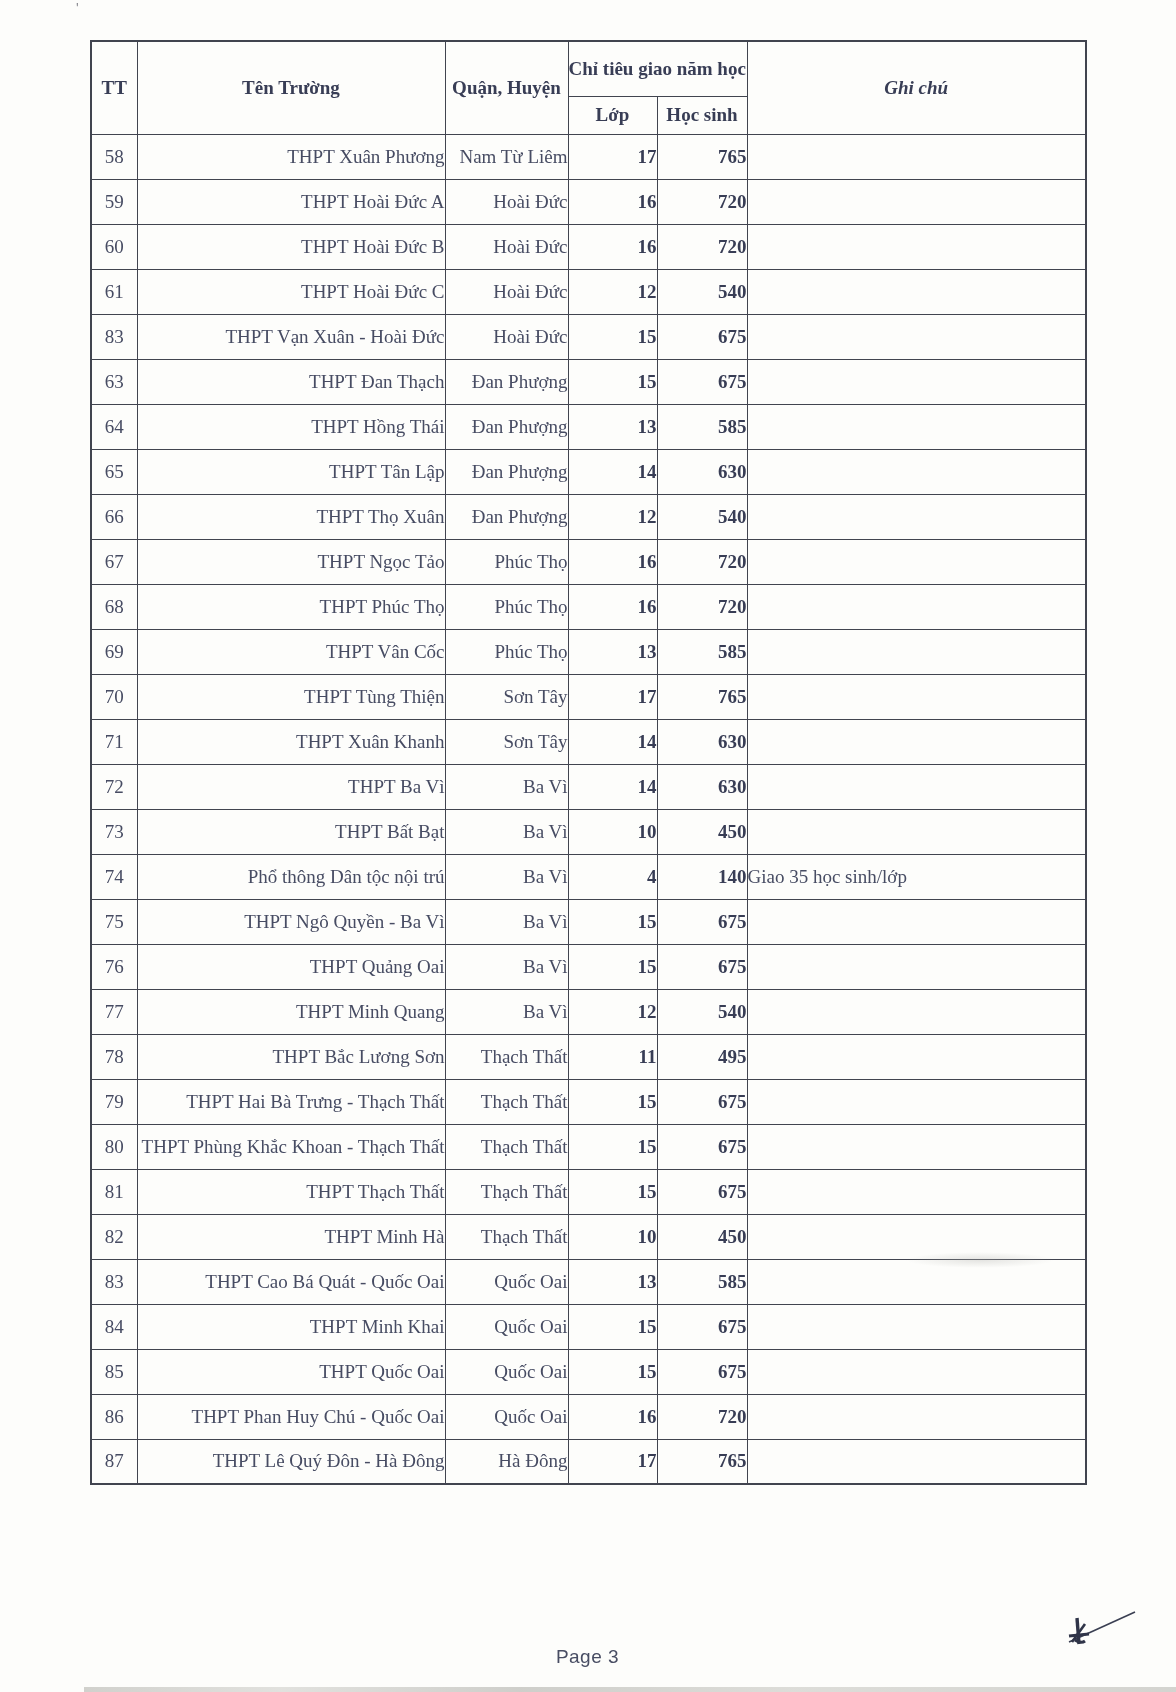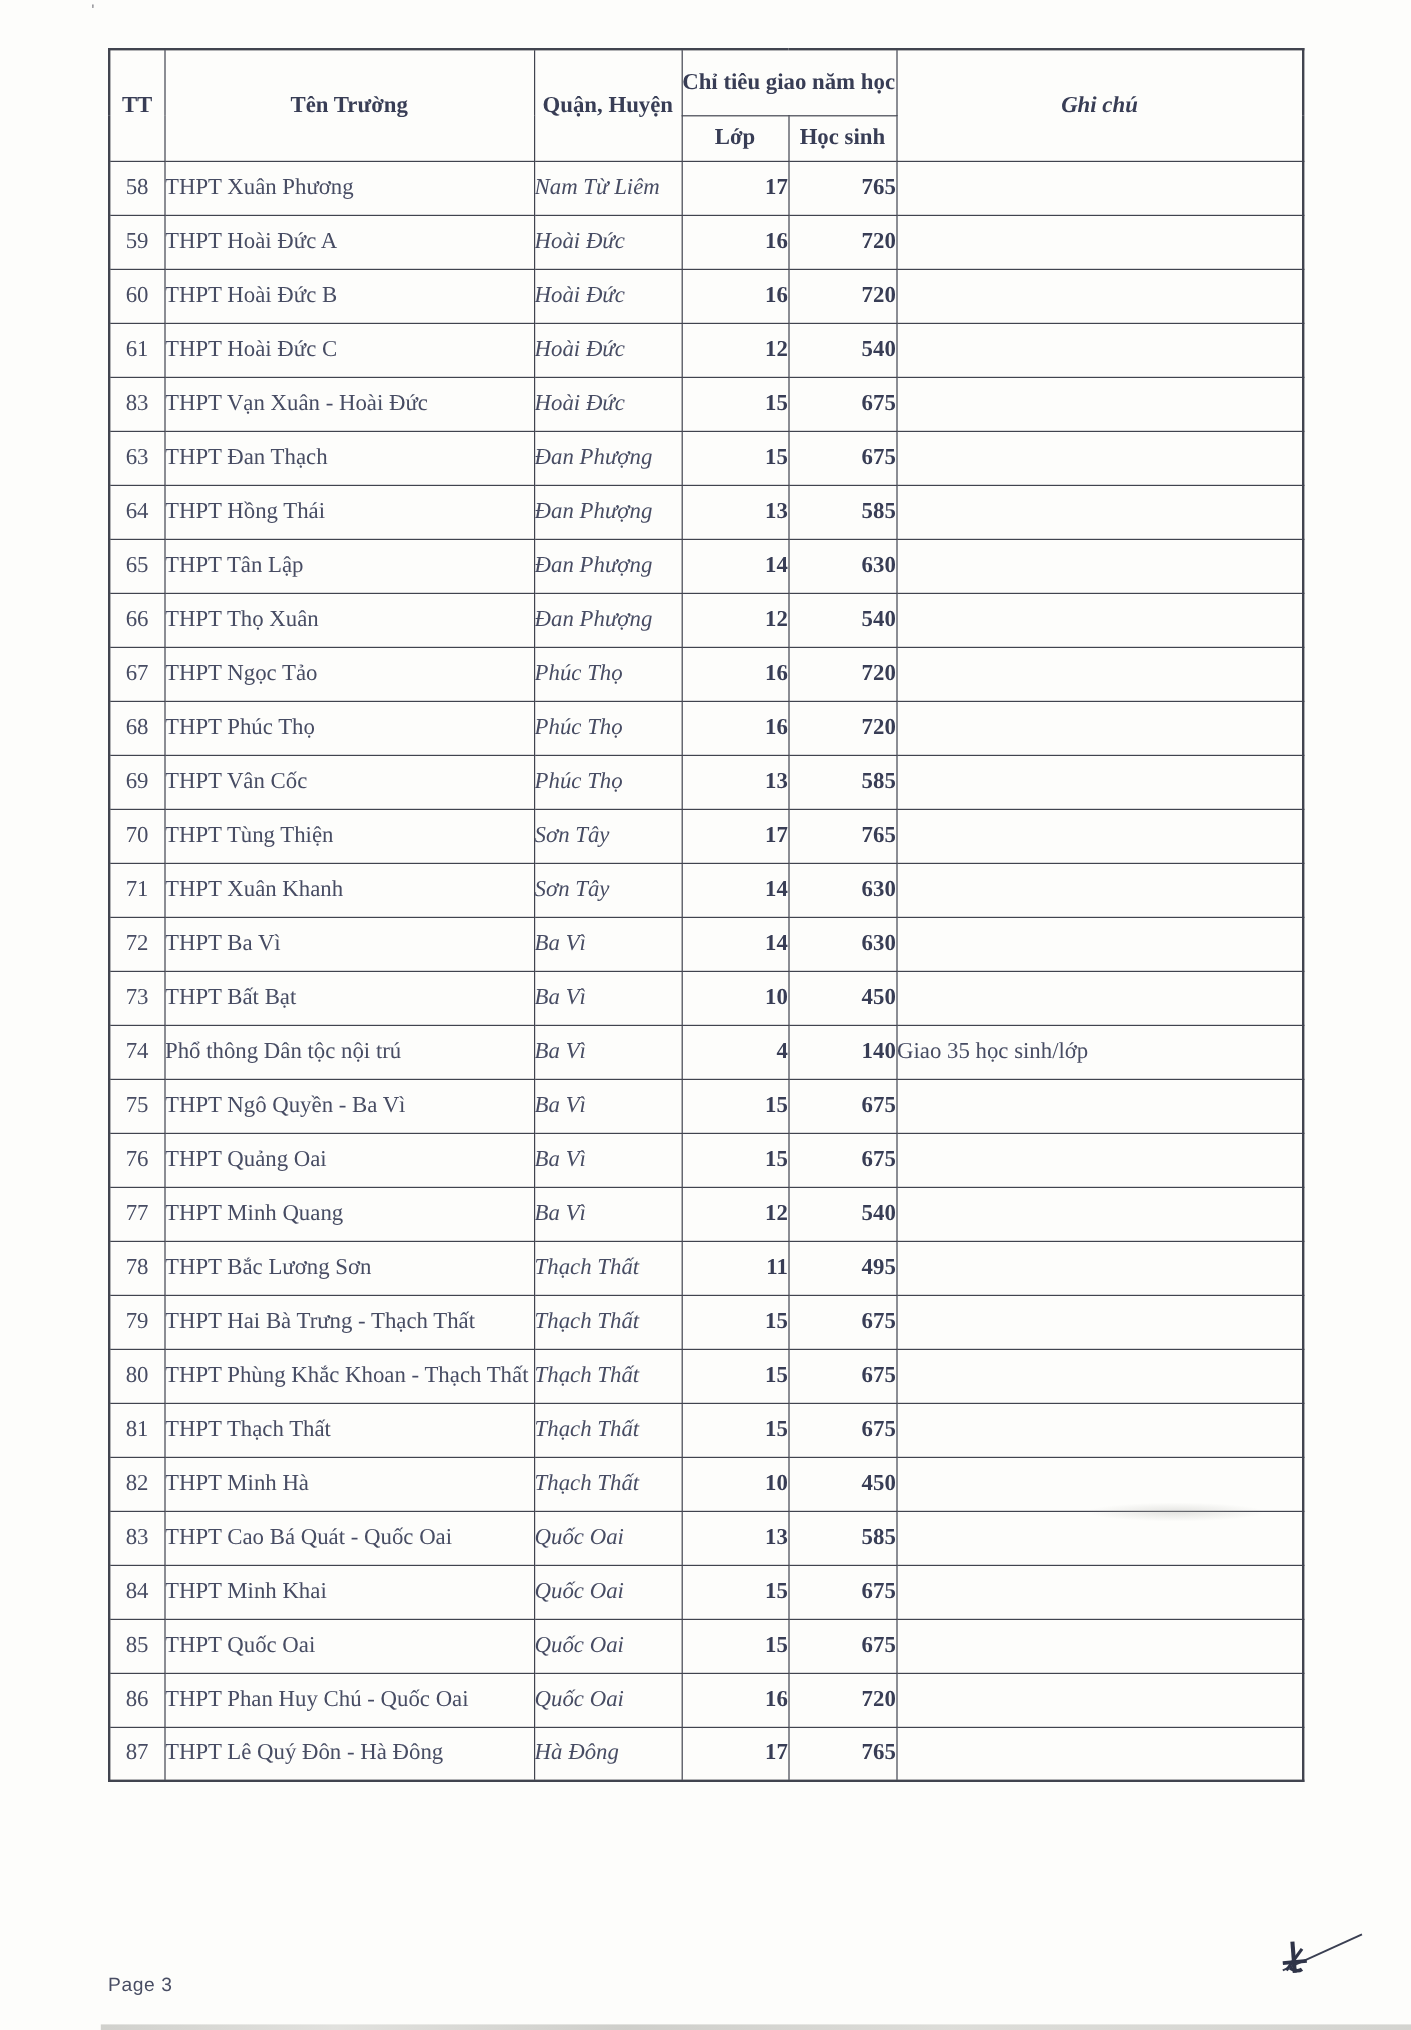--- a/index.html
+++ b/index.html
@@ -31,31 +31,31 @@
     vertical-align:middle;
   }
   table.quota{border:2px solid var(--line);}
   thead th{font-weight:bold;color:var(--ink-strong);}
   tr.hdr-top{height:55px;}
   tr.hdr-sub{height:38px;}
   th.th-group{white-space:normal;padding:2px 10px;}
   th.th-notes{font-style:italic;text-align:center;}
   tbody tr{height:45px;}
   td.c-tt{text-align:center;font-size:18px;}
-  td.c-school{text-align:left;padding-left:9px;}
-  td.c-district{text-align:left;font-style:italic;}
+  td.c-school{text-align:right;padding-left:9px;}
+  td.c-district{text-align:right;}
   td.c-classes,td.c-students{
     text-align:right;padding-right:14px;
     font-weight:bold;color:var(--ink-strong);margin-top:13px;
   }
   td.c-note{font-size:17px;white-space:normal;}
   .page-footer{
-    position:absolute;left:90px;top:1646px;width:995px;
+    position:absolute;left:90px;top:1646px;width:995px;text-align:center;
     font-family:"Liberation Sans","DejaVu Sans",sans-serif;
-    font-size:16px;color:#484d63;letter-spacing:0.5px;
+    font-size:19px;color:#484d63;letter-spacing:0.5px;
   }
   .pen-mark{position:absolute;left:1055px;top:1600px;width:90px;height:48px;}
   .scan-edge{
     position:absolute;left:84px;right:0;bottom:0;height:5px;
     background:linear-gradient(90deg,#c2c2bd 0%,#d8d8d4 18%,#bfbfba 40%,#d2d2cd 65%,#c6c6c1 100%);
     opacity:.75;
   }
   .smudge{
     position:absolute;left:905px;top:1252px;width:150px;height:16px;
     background:radial-gradient(ellipse at center,rgba(180,180,175,.35),rgba(180,180,175,0) 70%);

